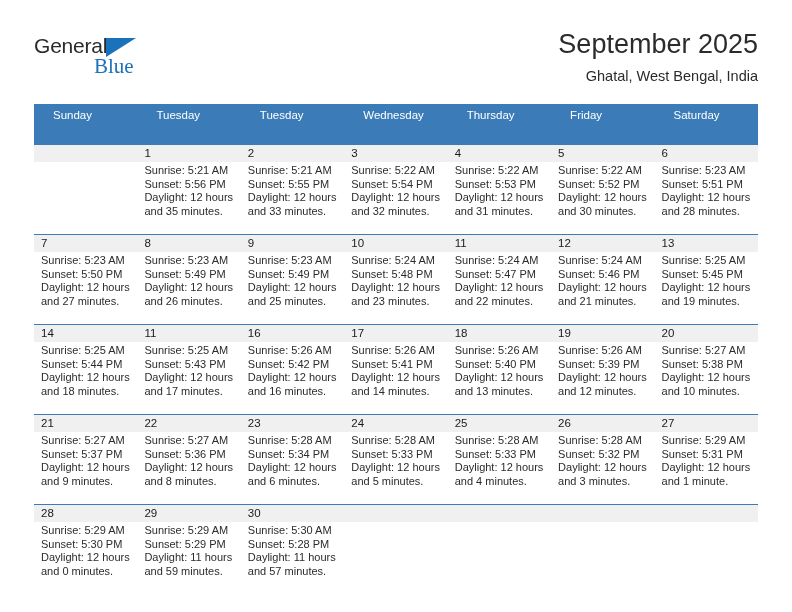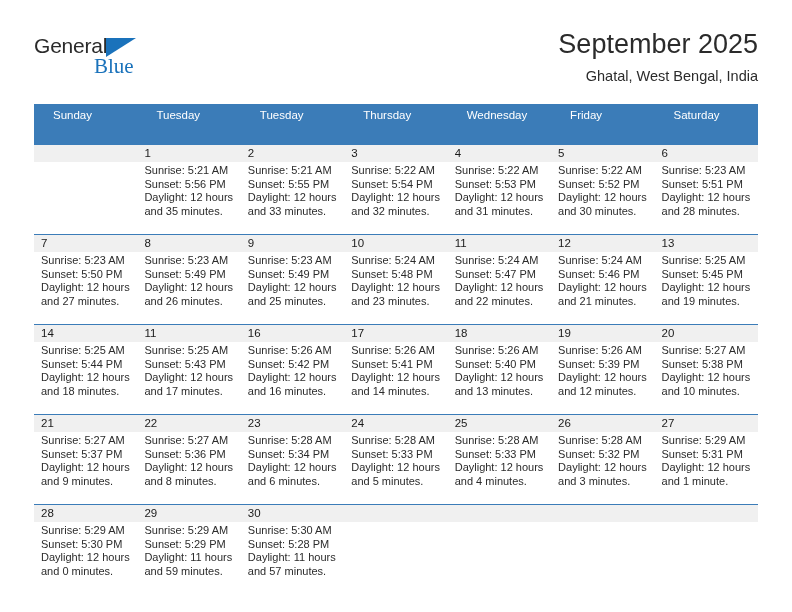--- a/index.html
+++ b/index.html
@@ -180,22 +180,22 @@
     </div>
 
   </div>
 
   <div class="calendar">
 
     <div class="grid-row head-row">
       <div class="head-cell">Sunday</div>
       <div class="head-cell">Tuesday</div>
       <div class="head-cell">Tuesday</div>
+      <div class="head-cell">Wednesday</div>
       <div class="head-cell">Thursday</div>
-      <div class="head-cell">Wednesday</div>
       <div class="head-cell">Friday</div>
       <div class="head-cell">Saturday</div>
     </div>
 
     <div class="week">
       <div class="week-numbers">
         <div class="num-cell"></div>
         <div class="num-cell">1</div>
         <div class="num-cell">2</div>
         <div class="num-cell">3</div>

